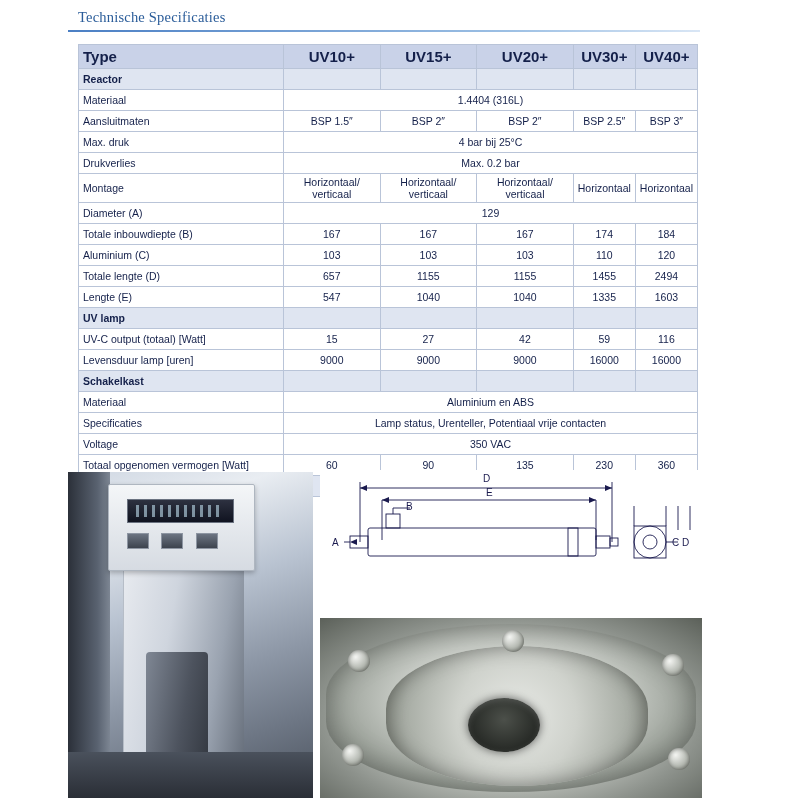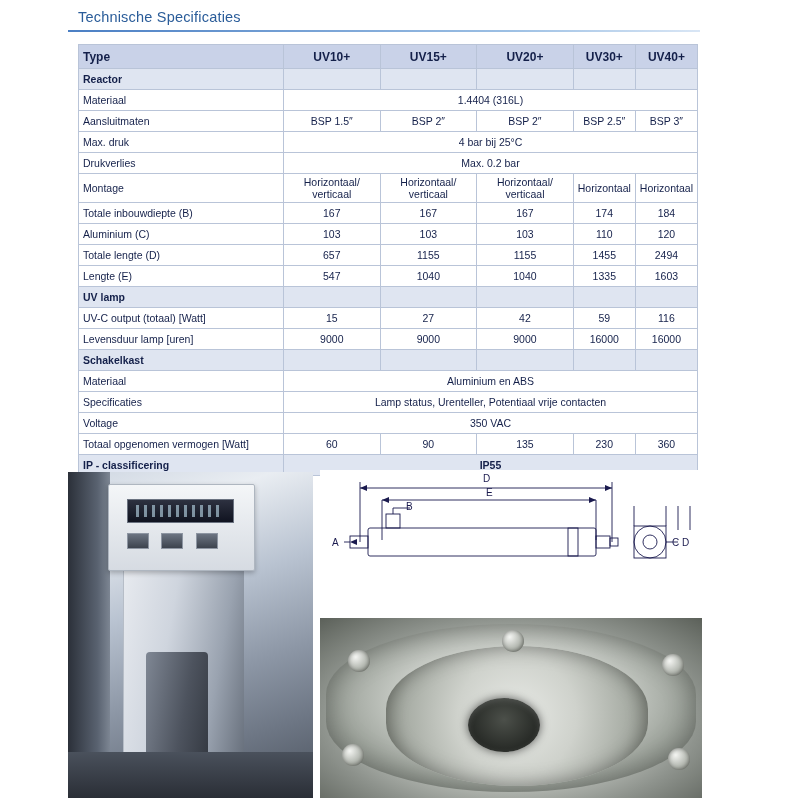--- a/index.html
+++ b/index.html
@@ -11,21 +11,21 @@
     overflow:hidden;
   }
   .page{position:relative;width:800px;height:800px;}
 
   
   .hdr{
     position:absolute;left:68px;top:6px;width:640px;height:26px;
   }
   .hdr-title{
     font-size:14.5px;color:#2a5c99;font-weight:400;
-    padding-left:10px;padding-top:3px;letter-spacing:.2px;
+    padding-left:10px;padding-top:3px;letter-spacing:.2px;font-family:Liberation Serif, serif;
   }
   .hdr-rule{
     position:absolute;left:0;top:24px;width:632px;height:2px;
     background:linear-gradient(to right,#4b7fc4,#9dc0e4 70%,#d9e6f5);
   }
 
   
   .tblwrap{position:absolute;left:78px;top:44px;width:620px;}
   table.spec{
     border-collapse:collapse;width:620px;
@@ -36,21 +36,21 @@
     padding:2px 4px;
     height:16px;
     vertical-align:middle;
     background:#ffffff;
   }
   td.lbl{width:196px;text-align:left;padding-left:6px;}
   td.val{text-align:center;}
   tr.hdrrow td{
     background:#c9d2e8;
     font-weight:bold;
-    font-size:12px;
+    font-size:15px;
     height:19px;
   }
   tr.section td{
     background:#dfe5f1;
     font-weight:bold;
   }
   tr.section td.lbl{font-weight:bold;}
   .tall td{height:28px;line-height:12px;}
 
   
@@ -199,20 +199,24 @@
             <td class="lbl">Drukverlies</td>
             <td class="val" colspan="5">Max. 0.2 bar</td>
           </tr>
           <tr class="tall">
             <td class="lbl">Montage</td>
             <td class="val">Horizontaal/ verticaal</td>
             <td class="val">Horizontaal/ verticaal</td>
             <td class="val">Horizontaal/ verticaal</td>
             <td class="val">Horizontaal</td>
             <td class="val">Horizontaal</td>
+          </tr>
+          <tr>
+            <td class="lbl">Diameter (A)</td>
+            <td class="val" colspan="5">129</td>
           </tr>
           <tr>
             <td class="lbl">Totale inbouwdiepte (B)</td>
             <td class="val">167</td>
             <td class="val">167</td>
             <td class="val">167</td>
             <td class="val">174</td>
             <td class="val">184</td>
           </tr>
           <tr>

